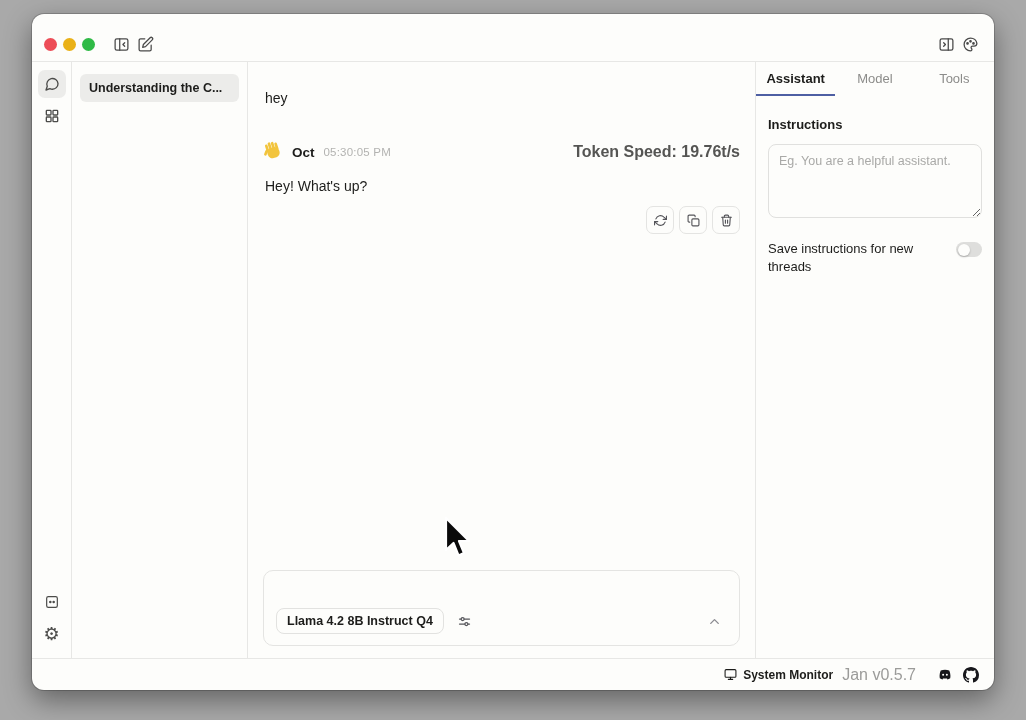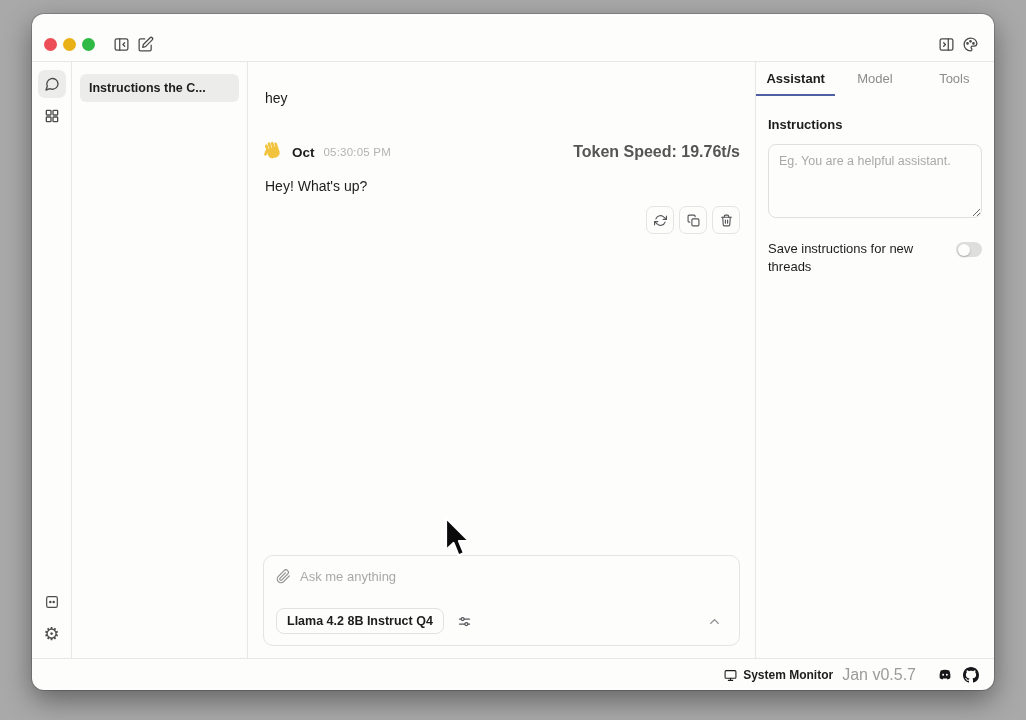--- a/index.html
+++ b/index.html
@@ -86,21 +86,21 @@
   .toggle-row { display:flex; margin-top:18px; gap:8px; }
   .toggle-label { font-size:13px; color:#1d1d1b; line-height:1.4; width:170px; }
   .toggle { margin-left:auto; width:26px; height:15px; border-radius:8px; background:#dededc;
     position:relative; flex:0 0 26px; margin-top:2px; cursor:pointer; }
   .knob { position:absolute; left:1.5px; top:1.5px; width:12px; height:12px; border-radius:50%;
     background:#fdfdfb; box-shadow:0 1px 2px rgba(0,0,0,.25); }
 
   
   .footer { flex:0 0 32px; border-top:1px solid #e7e7e5; display:flex; align-items:center;
     justify-content:flex-end; padding:0 14px; gap:9px; }
-  .sysmon { display:flex; align-items:flex-end; gap:6px; font-size:12px; font-weight:bold; color:#1d1d1b; cursor:pointer; }
+  .sysmon { display:flex; align-items:center; gap:6px; font-size:12px; font-weight:bold; color:#1d1d1b; cursor:pointer; }
   .sysmon svg { width:13px; height:13px; }
   .version { font-size:16px; color:#9b9b99; margin-right:12px; }
   .fico { width:17px; height:17px; color:#17171b; display:flex; align-items:center; cursor:pointer; }
   .fico svg { width:16px; height:16px; }
 
   .cursor { position:absolute; left:443px; top:516px; width:30px; height:44px; pointer-events:none; z-index:50; }
 </style>
 </head>
 <body>
 
@@ -167,21 +167,21 @@
               <circle cx="14.5" cy="12" r="1" fill="currentColor"></circle>
             </svg>
         </button>
         <button class="rbtn">
           <span class="gear-glyph">⚙</span>
         </button>
       </div>
 
       <div class="threadcol">
         <div class="thread-item">
-          <span>Instructions the C...</span>
+          <span>Understanding the C...</span>
         </div>
       </div>
 
       <div class="chatcol">
 
         <div class="msg-body">hey</div>
 
         <div class="gap1"></div>
 
         <div class="msg-head">
@@ -222,26 +222,20 @@
                 <path d="M3 6h18"></path>
                 <path d="M8 6V4a2 2 0 0 1 2-2h4a2 2 0 0 1 2 2v2"></path>
                 <path d="M19 6l-1 14a2 2 0 0 1-2 2H8a2 2 0 0 1-2-2L5 6"></path>
                 <line x1="10" y1="11" x2="10" y2="17"></line>
                 <line x1="14" y1="11" x2="14" y2="17"></line>
               </svg>
           </button>
         </div>
 
         <div class="composer">
-          <div class="ask-row">
-            <svg viewBox="0 0 24 24" fill="none" stroke="currentColor" stroke-width="1.9" stroke-linecap="round" stroke-linejoin="round">
-                <path d="M21.44 11.05l-9.19 9.19a6 6 0 0 1-8.49-8.49l9.19-9.19a4 4 0 0 1 5.66 5.66l-9.2 9.19a2 2 0 0 1-2.83-2.83l8.49-8.48"></path>
-              </svg>
-            <span class="ask-ph">Ask me anything</span>
-          </div>
           <div class="model-row">
             <button class="model-btn">Llama 4.2 8B Instruct Q4</button>
             <button class="icon-btn">
               <svg viewBox="0 0 24 24" fill="none" stroke="currentColor" stroke-width="2" stroke-linecap="round">
                   <line x1="4" y1="8" x2="20" y2="8"></line>
                   <circle cx="9" cy="8" r="2.4" fill="#fdfdfb"></circle>
                   <line x1="4" y1="16" x2="20" y2="16"></line>
                   <circle cx="15" cy="16" r="2.4" fill="#fdfdfb"></circle>
                 </svg>
             </button>

